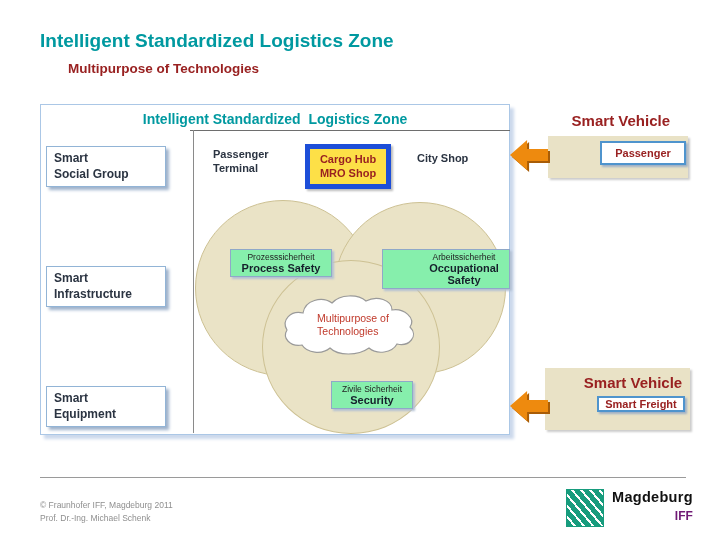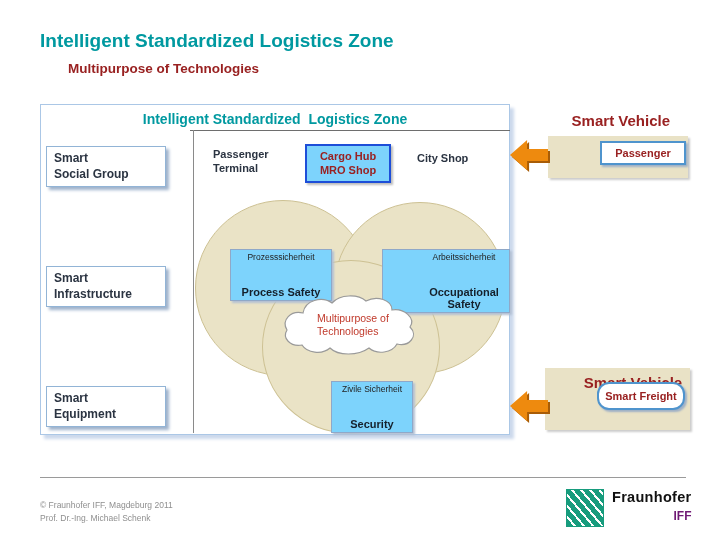--- a/index.html
+++ b/index.html
@@ -20,52 +20,52 @@
   .v-rule { left:193px; top:130px; width:1px; height:303px; background:#8a8a8a; z-index:1; }
 
   .circle { border-radius:50%; background:#eae3c6; border:1px solid #cdc193; z-index:2; }
   .c1 { left:195px; top:200px; width:176px; height:176px; }
   .c2 { left:334px; top:202px; width:172px; height:172px; }
   .c3 { left:262px; top:260px; width:178px; height:174px; }
 
   .facility { font-size:11px; font-weight:bold; color:#2b3442; z-index:3; line-height:1.3; }
   .col-passenger { left:213px; top:147px; }
   .cargo-box { left:305px; top:144px; width:86px; padding:3px 2px; text-align:center;
-               background:#7dd3fc; border:2px solid #1d4ed8; color:#992121;
+               background:#fde047; border:5px solid #1d4ed8; color:#992121;
                box-shadow:2px 2px 2px #bcbcbc; }
   .city-shop { left:417px; top:151px; }
 
-  .safety { background:#7dd3fc; border:1px solid #8fa8c8; box-shadow:2px 2px 2px #b3c0d4;
+  .safety { background:#86efac; border:1px solid #8fa8c8; box-shadow:2px 2px 2px #b3c0d4;
             text-align:center; padding:2px 5px; z-index:3; }
   .s1 { left:230px; top:249px; width:102px; }
   .s2 { left:382px; top:249px; width:128px;padding-left:41px; }
   .s3 { left:331px; top:381px; width:82px; }
   .safety .de { font-size:8.5px; color:#222222; }
-  .safety .en { font-size:11px; font-weight:bold; color:#15202b;margin-top:24px; }
+  .safety .en { font-size:11px; font-weight:bold; color:#15202b; }
 
   .cloud-svg { left:280px; top:293px; z-index:4; }
   .cloud-text { left:280px; top:293px; width:146px; height:64px; display:flex;
                 align-items:center; justify-content:center; 
                 font-size:10.5px; line-height:1.25; color:#c0392b; z-index:5; }
 
   .side-box { left:46px; width:120px; background:#ffffff; border:1px solid #92b4d6;
               box-shadow:3px 3px 3px #9fb3cc; font-weight:bold; font-size:12px;
               color:#2b3442; padding:4px 7px; line-height:1.3; z-index:3; }
   .b1 { top:146px; } .b2 { top:266px; } .b3 { top:386px; }
 
   .maroon-label { font-weight:bold; font-size:15px; color:#992121; }
   .sv-top { left:558px; top:112px; width:112px; text-align:right; z-index:2; }
   .beige-strip { background:#e9e2c6; box-shadow:2px 2px 2px #cccccc; z-index:1; }
   .strip-top { left:548px; top:136px; width:140px; height:42px; }
   .strip-bottom { left:545px; top:368px; width:145px; height:62px; }
   .mini-box { background:#ffffff; border:2px solid #4f94cd; box-shadow:2px 2px 2px #9fb0c6;
               display:flex; align-items:center; justify-content:center;
               font-size:11px; font-weight:bold; color:#992121; z-index:2; }
   .passenger-box { left:600px; top:141px; width:86px; height:24px; }
-  .freight-box { left:597px; top:382px; width:88px; height:28px;border-radius:12px; }
+  .freight-box { left:597px; top:396px; width:88px; height:16px; }
   .sv-bottom { left:575px; top:374px; width:116px; text-align:center; z-index:2; }
 
   .arrow-wrap { filter:drop-shadow(2px 2px 0 #a85c06); z-index:3; }
   .aw-top { left:510px; top:140px; }
   .aw-bottom { left:510px; top:391px; }
   .arrow { width:38px; height:30px; background:#ee8a0e;
            clip-path:polygon(0 50%, 45% 0, 45% 30%, 100% 30%, 100% 70%, 45% 70%, 45% 100%); }
 
   .footer-rule { left:40px; top:477px; width:646px; height:1px; background:#9a9a9a; }
   .footer-text { font-size:8.5px; color:#8f8f8f; }
@@ -142,18 +142,18 @@
     <div class="arrow"></div>
   </div>
 
   <div class="abs footer-rule"></div>
   <div class="abs footer-text copyright">© Fraunhofer IFF, Magdeburg 2011</div>
   <div class="abs footer-text author">Prof. Dr.-Ing. Michael Schenk</div>
 
   <div class="abs logo">
     <div class="logo-mark"></div>
     <div class="logo-col">
-      <div class="logo-name">Fraunhofer</div>
+      <div class="logo-name">Magdeburg</div>
       <div class="logo-unit">IFF</div>
     </div>
   </div>
 
 </div>
 
 </body></html>

